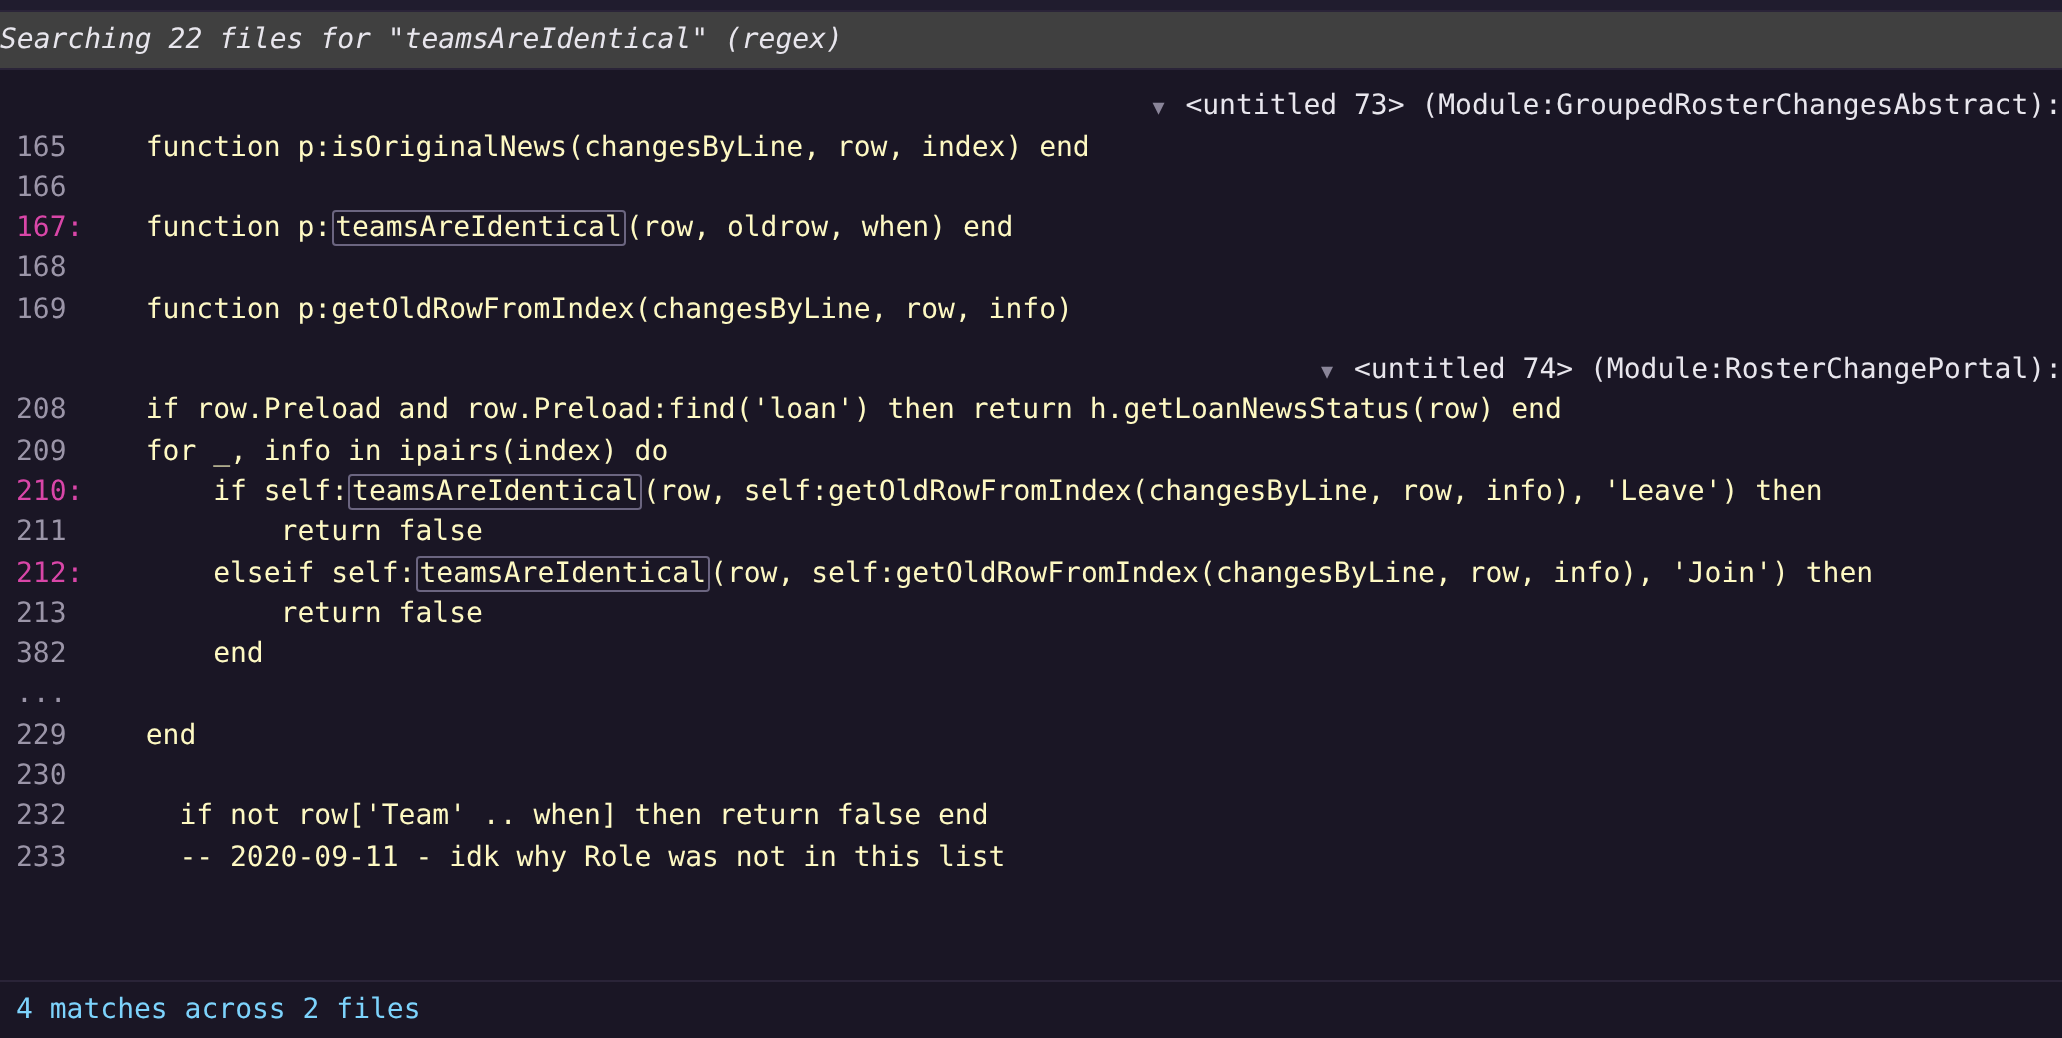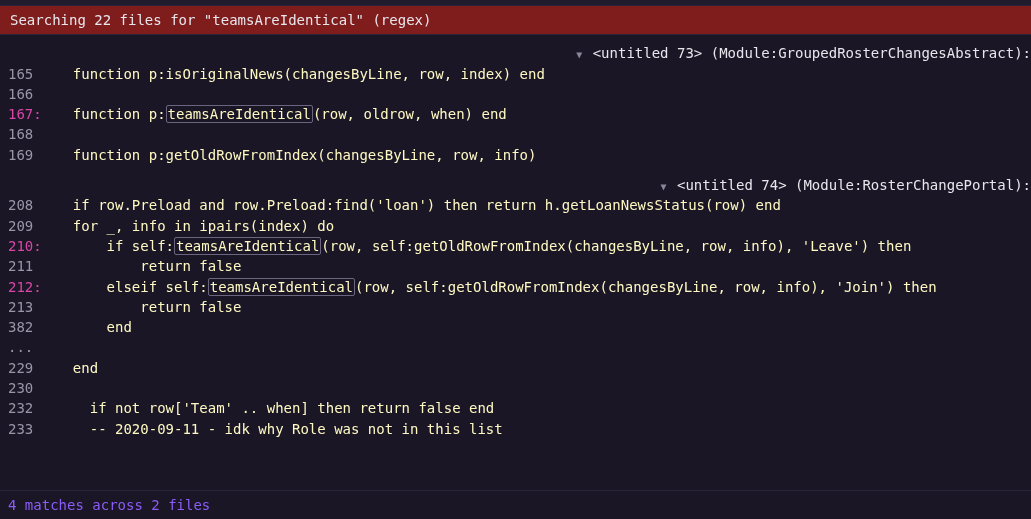--- a/index.html
+++ b/index.html
@@ -11,24 +11,25 @@
       background: #1a1625;
       color: #e8e6ed;
       font-family: 'Menlo', 'Monaco', 'Consolas', monospace;
       font-size: 14px;
       line-height: 1.45;
       width: 1031px;
       height: 519px;
       overflow: hidden;
     }
     .search-header {
-      padding: 4px 10px;
-      background: #7f1d1d;
+      padding: 4px 0;
+      background: #404040;
       border-bottom: 1px solid #2a2438;
       color: #e8e6ed;
+      font-style: italic;
     }
     .content {
       padding: 8px 0;
     }
     .file-section {
       margin-bottom: 10px;
     }
     .file-header {
       padding-left: 8px;
       color: #e8e6ed;
@@ -59,21 +60,21 @@
       white-space: pre;
       color: #fef9c3;
     }
     .match-highlight {
       border: 1px solid #6b6580;
       border-radius: 2px;
       padding: 0 1px;
     }
     .footer {
       padding: 4px 8px;
-      color: #8b5cf6;
+      color: #7dd3fc;
       border-top: 1px solid #2a2438;
       position: absolute;
       bottom: 0;
       left: 0;
       right: 0;
       background: #1a1625;
     }
     .colon {
       color: #d946a8;
     }

